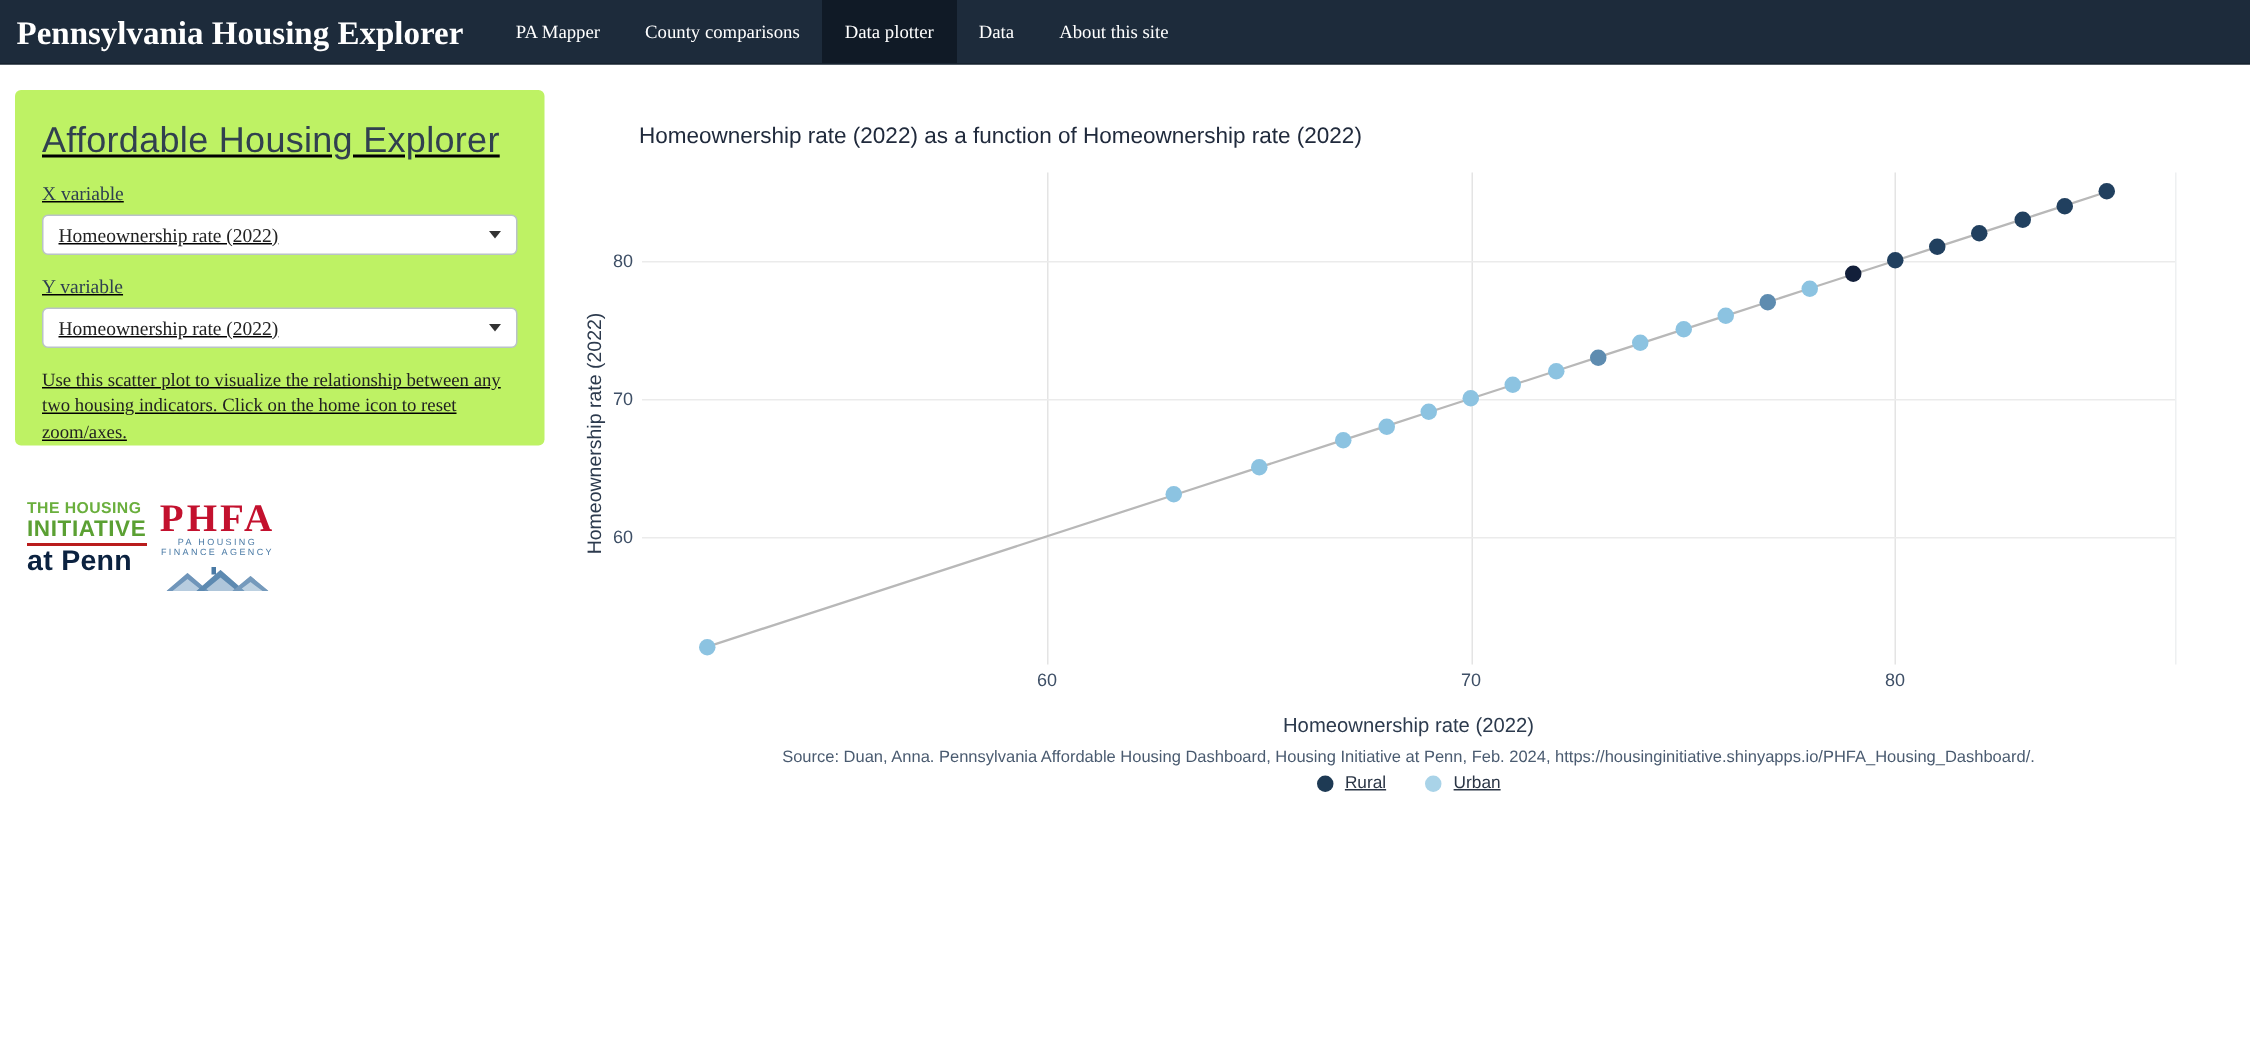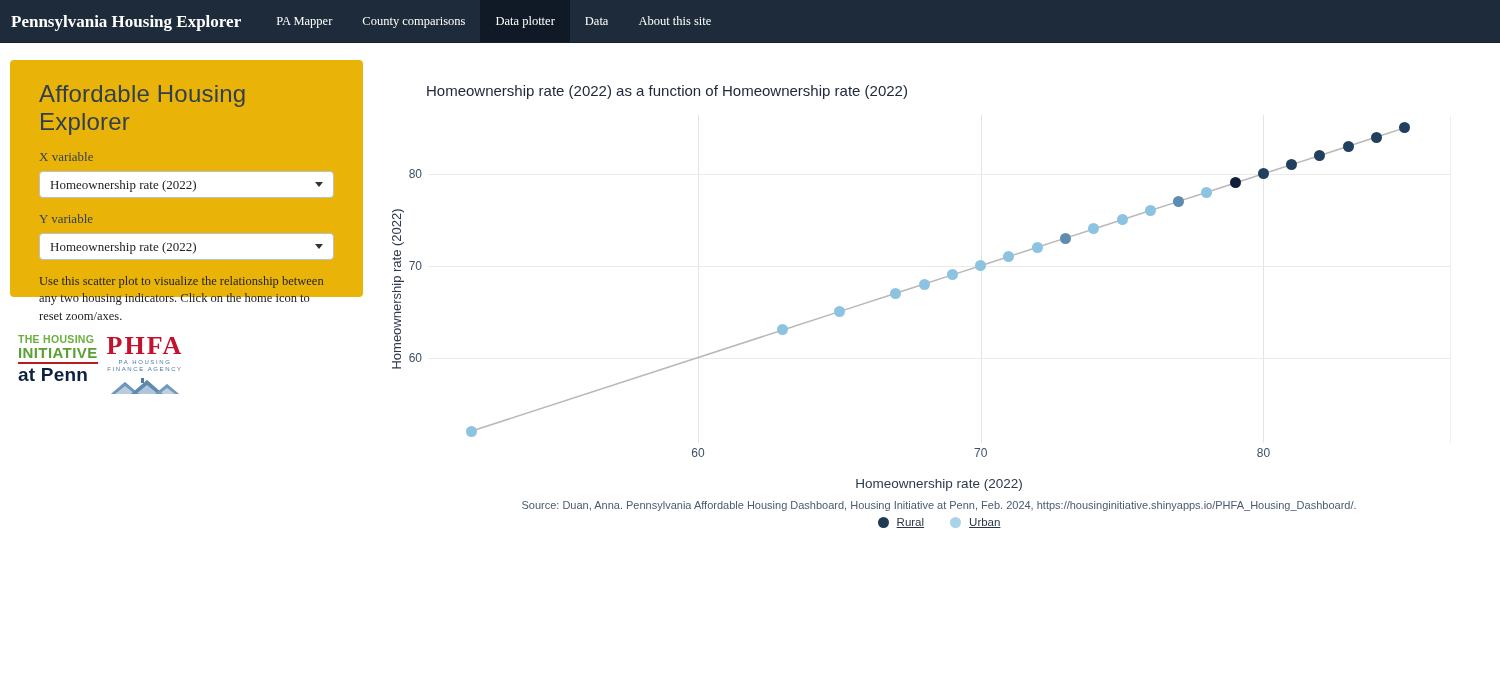--- a/index.html
+++ b/index.html
@@ -3,30 +3,30 @@
 <meta charset="utf-8">
 <style>
   * { margin:0; padding:0; box-sizing:border-box; }
   html,body { width:1500px; height:700px; background:#ffffff; overflow:hidden;
               font-family:"Liberation Sans", sans-serif; }
 
   
   .navbar { position:absolute; left:0; top:0; width:1500px; height:43px;
             background:#1d2b3b; display:flex; align-items:stretch;
             font-family:"Liberation Serif", serif; border-bottom:1px solid #16222e; }
-  .brand { color:#ffffff; font-weight:bold; font-size:17px; line-height:43px;
+  .brand { color:#ffffff; font-weight:bold; font-size:22px; line-height:43px;
            padding:0 20px 0 11px; white-space:nowrap; }
   .nav { display:flex; align-items:stretch; }
   .nav-item { color:#ffffff; font-size:12.5px; line-height:43px; padding:0 15px;
               text-decoration:none; white-space:nowrap; cursor:pointer; }
   .nav-item.active { background:#101a26; }
 
   
   .panel { position:absolute; left:10px; top:60px; width:353px; height:237px;
-           background:#eab308; border-radius:4px; padding:20px 29px; }
+           background:#bef264; border-radius:4px; padding:20px 18px;text-decoration:underline; }
   .panel h1 { font-family:"Liberation Sans", sans-serif; font-weight:normal;
               font-size:24px; color:#31404f; margin-bottom:13px; letter-spacing:0.2px; }
   .ctl-label { font-family:"Liberation Serif", serif; font-size:13px; color:#2f4050;
                margin-bottom:6px; }
   .select { background:#ffffff; border:1px solid #b9c2c8; border-radius:4px;
             height:27px; display:flex; align-items:center; justify-content:space-between;
             padding:0 10px; margin-bottom:13px; cursor:pointer; }
   .select .val { font-family:"Liberation Serif", serif; font-size:13px; color:#222222; }
   .caret { width:0; height:0; border-left:4px solid transparent;
            border-right:4px solid transparent; border-top:5px solid #333333; }

